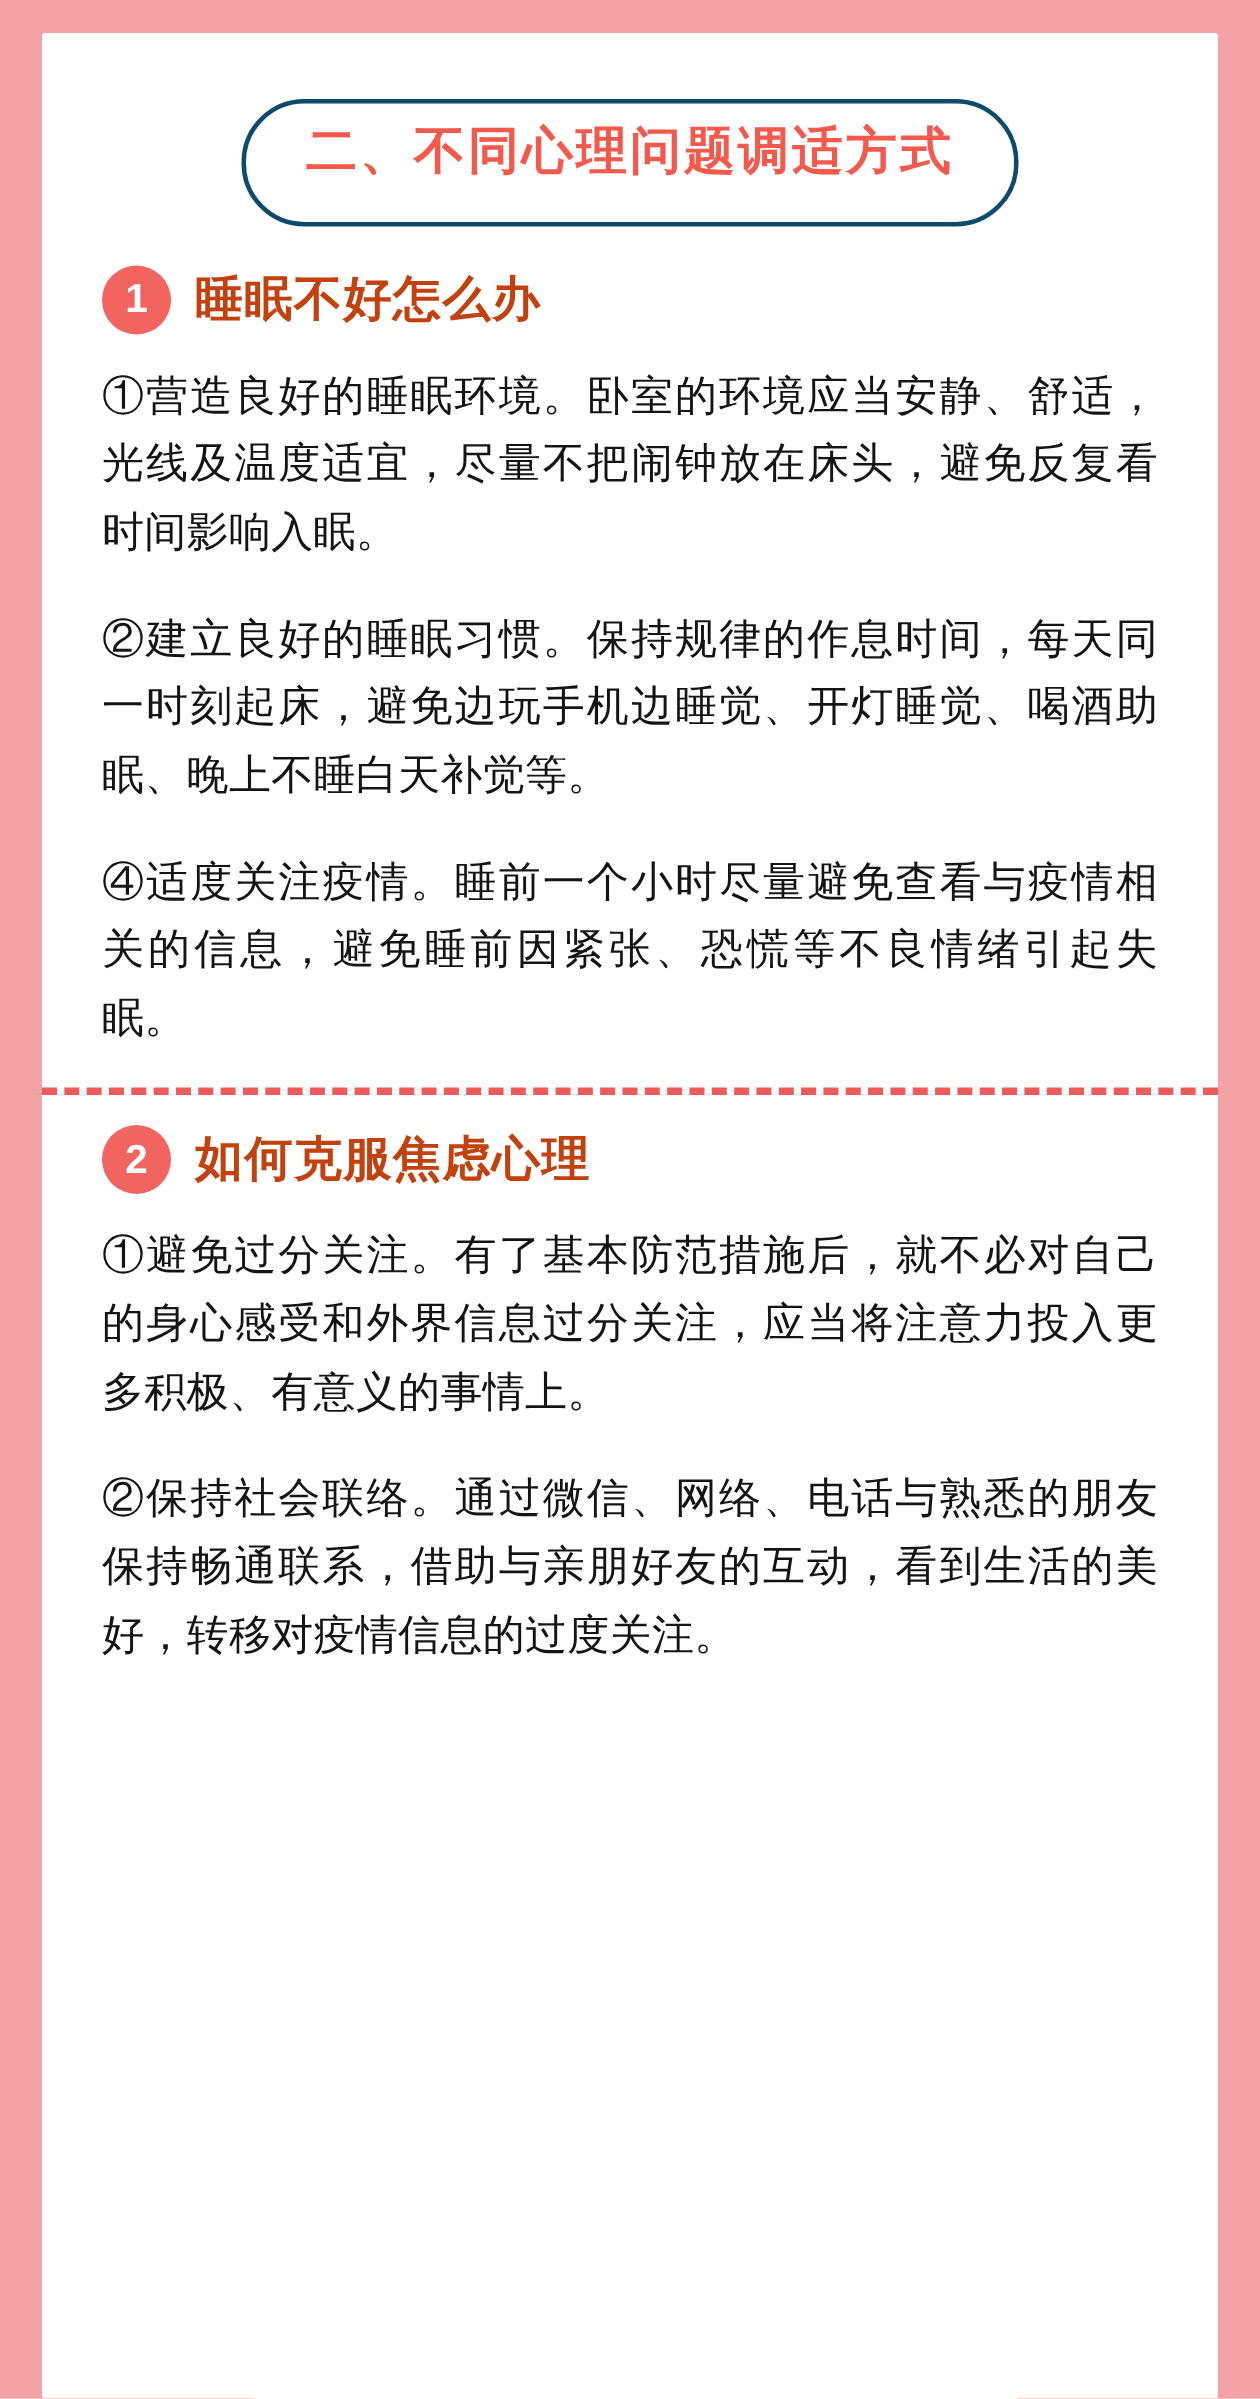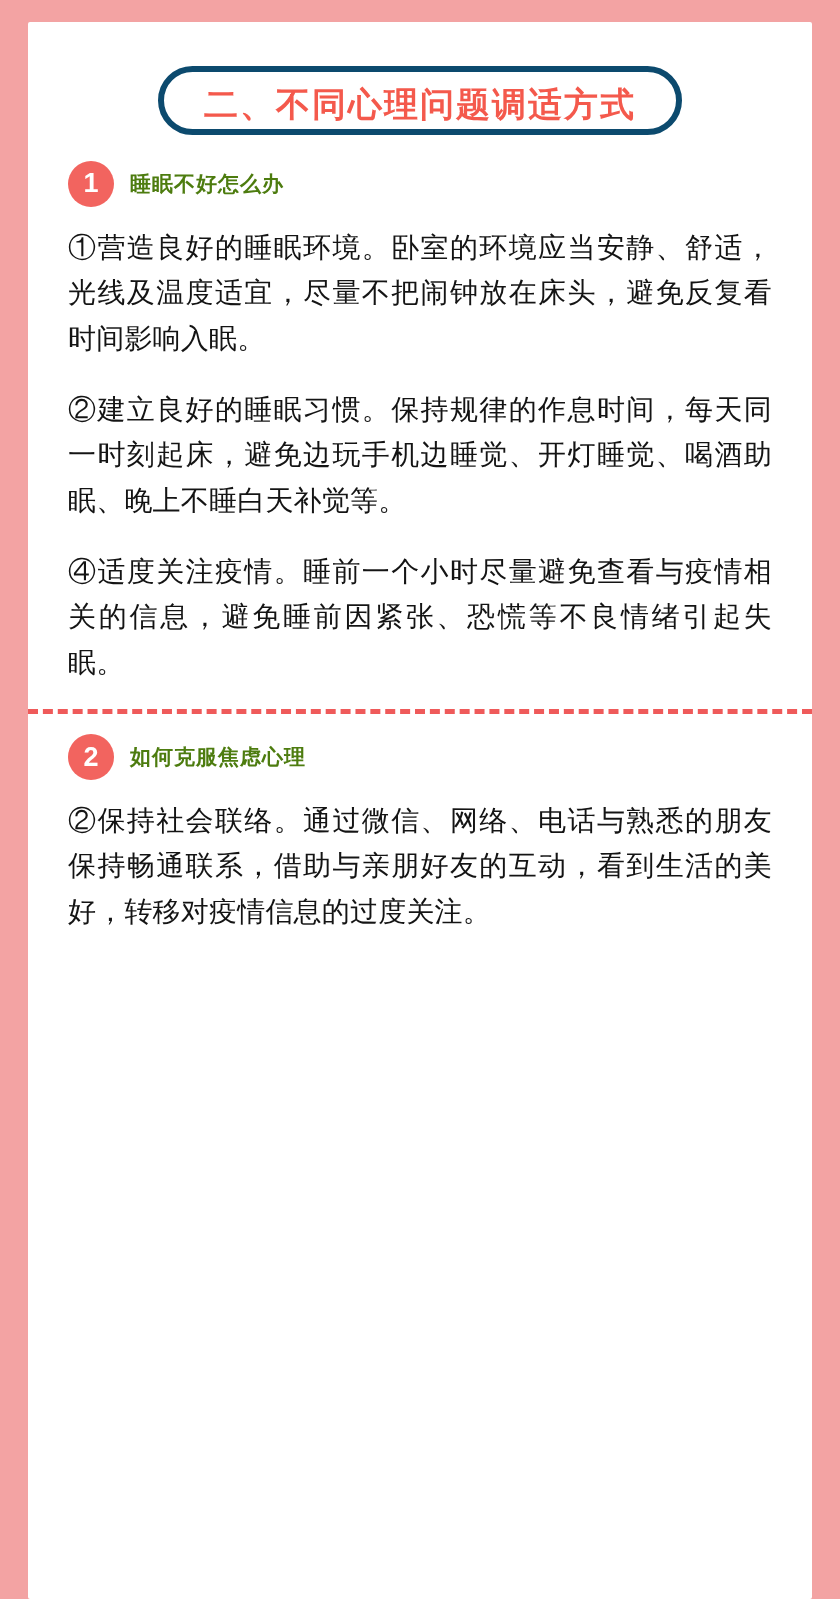--- a/index.html
+++ b/index.html
@@ -26,23 +26,23 @@
     box-sizing: border-box;
     padding: 28px 34px 40px 34px;
     border-radius: 2px;
   }
   .title-wrap {
     display: flex;
     justify-content: center;
     margin: 16px 0 26px 0;
   }
   .title-pill {
-    border: 6px solid #0c4a6e;
+    border: 3px solid #0c4a6e;
     border-radius: 42px;
-    padding: 12px 40px 4px 40px;
+    padding: 12px 40px 26px 40px;
     color: #f4594c;
     font-size: 34px;
     font-weight: bold;
     letter-spacing: 2px;
     line-height: 1.2;
     white-space: nowrap;
   }
   .section-head {
     display: flex;
     align-items: center;
@@ -56,22 +56,22 @@
     background: #f2645f;
     color: #ffffff;
     font-size: 27px;
     font-weight: bold;
     display: flex;
     align-items: center;
     justify-content: center;
     flex: none;
   }
   .section-title {
-    font-size: 21px;
-    color: #4d7c0f;
+    font-size: 32px;
+    color: #c2410c;
     font-weight: bold;
     letter-spacing: 1px;
   }
   .para {
     font-size: 28px;
     line-height: 1.62;
     color: #141414;
     margin: 0 0 26px 0;
     text-align: justify;
     letter-spacing: 0.2px;
@@ -112,18 +112,19 @@
     </div>
 
     <hr class="divider">
 
     <div>
       <div class="section-head">
         <div class="badge">2</div>
         <div class="section-title">如何克服焦虑心理</div>
       </div>
       <div class="body-block">
+        <p class="para">①避免过分关注。有了基本防范措施后，就不必对自己的身心感受和外界信息过分关注，应当将注意力投入更多积极、有意义的事情上。</p>
         <p class="para">②保持社会联络。通过微信、网络、电话与熟悉的朋友保持畅通联系，借助与亲朋好友的互动，看到生活的美好，转移对疫情信息的过度关注。</p>
       </div>
     </div>
 
   </div>
 </div>
 
 </body></html>

